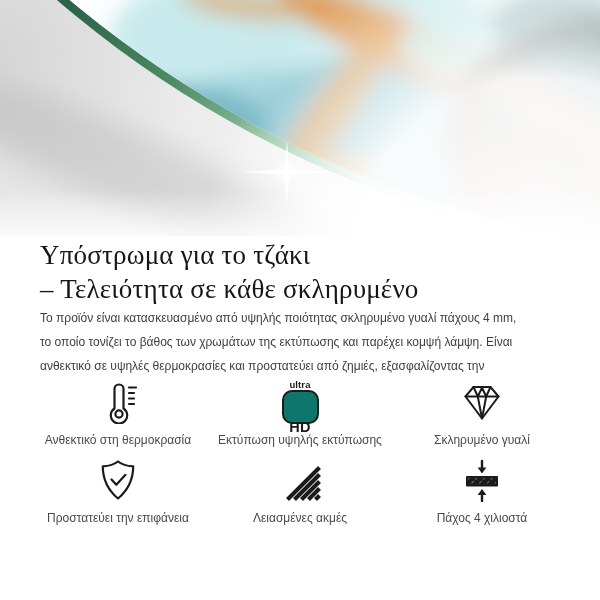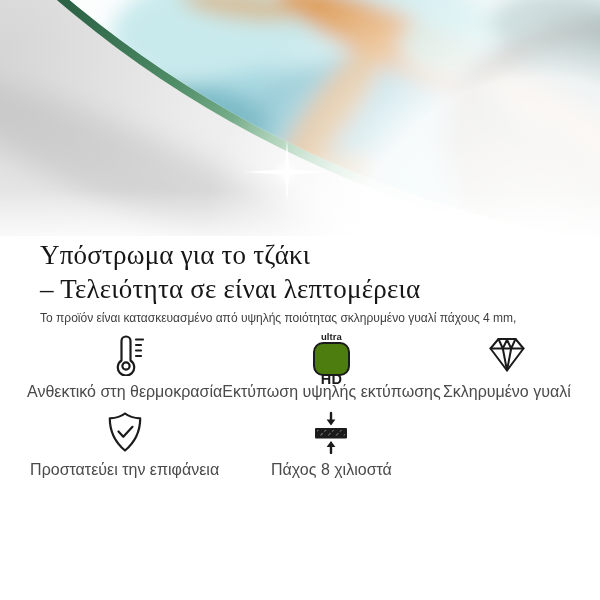--- a/index.html
+++ b/index.html
@@ -36,26 +36,26 @@
   .features{
     display:grid;
     grid-template-columns:repeat(3,1fr);
     row-gap:8px;
     padding:0 27px;
     margin-top:0;
     text-align:center;
   }
   .feature{display:flex;flex-direction:column;align-items:center;}
   .icon-box{height:46px;display:flex;align-items:flex-end;justify-content:center;}
-  .feature-label{margin-top:8px;font-size:16px;line-height:16px;color:var(--label-text);white-space:nowrap;}
+  .feature-label{margin-top:8px;font-size:12px;line-height:16px;color:var(--label-text);white-space:nowrap;}
   .ficon{stroke:var(--icon-stroke);fill:none;stroke-width:2.2;stroke-linecap:round;stroke-linejoin:round;}
   .uhd{
     width:37px;height:34px;border:2.5px solid var(--icon-stroke);border-radius:10px;
     display:flex;flex-direction:column;align-items:center;justify-content:center;
-    color:var(--icon-stroke);background:#4d7c0f;
+    color:var(--icon-stroke);background:#0f766e;
   }
   .uhd-top{font-size:9.5px;font-weight:700;line-height:9px;letter-spacing:0.1px;}
   .uhd-bottom{font-size:14.5px;font-weight:800;line-height:13px;letter-spacing:0.3px;margin-top:32px;}
 </style>
 </head>
 <body>
 
 <div class="page">
 
   <div class="hero">
@@ -137,25 +137,27 @@
         <polygon points="242,172 287,169.2 332,172 287,174.8" fill="#ffffff" opacity="0.95"></polygon>
         <polygon points="287,140 284.6,172 287,204 289.4,172" fill="#ffffff" opacity="0.9"></polygon>
       </g>
     </svg>
   </div>
 
   <div class="content">
 
     <h1 class="title">
       <span class="tline">Υπόστρωμα για το τζάκι</span>
-      <span class="tline">– Τελειότητα σε είναι λεπτομέρεια</span>
+      <span class="tline">– Τελειότητα σε κάθε σκληρυμένο</span>
     </h1>
 
     <p class="desc">
       <span>Το προϊόν είναι κατασκευασμένο από υψηλής ποιότητας σκληρυμένο γυαλί πάχους 4 mm,</span>
+      <span>το οποίο τονίζει το βάθος των χρωμάτων της εκτύπωσης και παρέχει κομψή λάμψη. Είναι</span>
+      <span>ανθεκτικό σε υψηλές θερμοκρασίες και προστατεύει από ζημιές, εξασφαλίζοντας την</span>
     </p>
   </div>
 
   <div class="features">
 
     <div class="feature">
       <div class="icon-box">
         <svg class="ficon" width="44" height="44" viewBox="0 0 44 44">
           <path d="M18.5 28.5 V9 a4.5 4.5 0 0 1 9 0 V28.5 a8.2 8.2 0 1 1 -9 0 Z"></path>
           <circle cx="23" cy="34" r="3.6"></circle>
@@ -193,34 +195,46 @@
     <div class="feature">
       <div class="icon-box">
         <svg class="ficon" width="44" height="44" viewBox="0 0 44 44">
           <path d="M22 3.5 C18.5 6.3 12 8.1 6.8 8.4 C6.8 19.5 10.3 30.5 22 40.5 C33.7 30.5 37.2 19.5 37.2 8.4 C32 8.1 25.5 6.3 22 3.5 Z"></path>
           <path d="M15.5 21.5 L20.3 26.8 L29.5 16.8"></path>
         </svg>
       </div>
       <div class="feature-label">Προστατεύει την επιφάνεια</div>
     </div>
 
+    <div class="feature">
+      <div class="icon-box">
+        <svg class="ficon" width="44" height="44" viewBox="0 0 44 44" style="stroke-width:4;stroke-linecap:butt">
+          <path d="M37.5 41.5 L41.5 37.5"></path>
+          <path d="M30.5 41.5 L41.5 30.5"></path>
+          <path d="M23.5 41.5 L41.5 23.5"></path>
+          <path d="M16.5 41.5 L41.5 16.5"></path>
+          <path d="M9.5 41.5 L41.5 9.5"></path>
+        </svg>
+      </div>
+      <div class="feature-label">Λειασμένες ακμές</div>
+    </div>
 
     <div class="feature">
       <div class="icon-box">
         <svg class="ficon" width="44" height="44" viewBox="0 0 44 44">
           <defs>
             <pattern id="hatchP" width="5.5" height="5.5" patternUnits="userSpaceOnUse" patternTransform="rotate(45)">
               <rect width="5.5" height="5.5" fill="#ffffff"></rect>
               <rect width="3" height="5.5" fill="#1b1b1b"></rect>
             </pattern>
           </defs>
           <rect x="7" y="19" width="30" height="8.5" fill="url(#hatchP)" stroke-width="2"></rect>
           <line x1="22" y1="3" x2="22" y2="10.5" stroke-width="2.4"></line>
           <polygon points="17.6,9.5 26.4,9.5 22,15.5" fill="#1b1b1b" stroke="none"></polygon>
           <line x1="22" y1="43" x2="22" y2="36" stroke-width="2.4"></line>
           <polygon points="17.6,37 26.4,37 22,31" fill="#1b1b1b" stroke="none"></polygon>
         </svg>
       </div>
-      <div class="feature-label">Πάχος 8 χιλιοστά</div>
+      <div class="feature-label">Πάχος 4 χιλιοστά</div>
     </div>
 
   </div>
 </div>
 
 </body></html>

